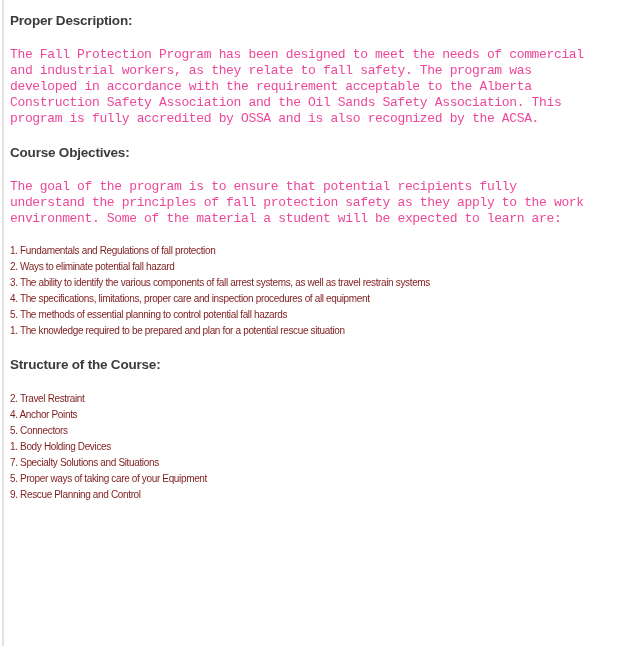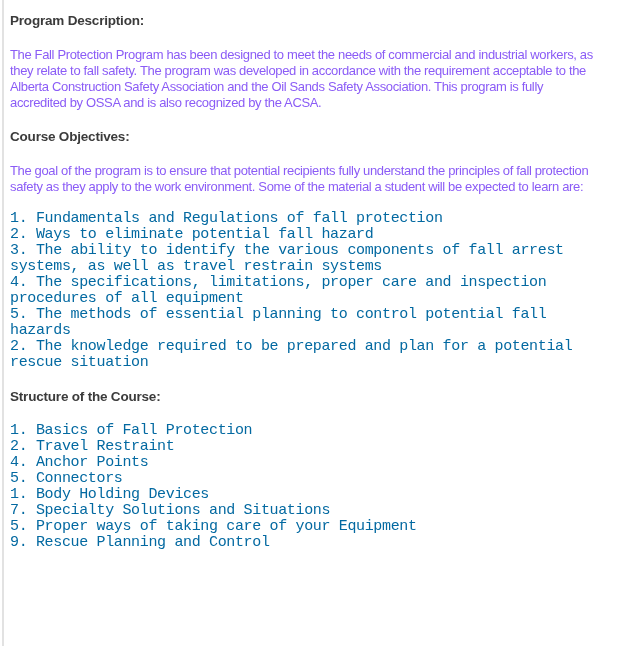--- a/index.html
+++ b/index.html
@@ -35,59 +35,58 @@
     color: #3b3b3b;
     letter-spacing: -0.2px;
     margin: 18px 0;
   }
   .section-heading:first-child {
     margin-top: 0;
   }
   .body-text {
     font-size: 13px;
     line-height: 16px;
-    color: #8b5cf6;
+    color: #ec4899;
     letter-spacing: -0.35px;
     margin: 16px 0;
+    font-family: Liberation Mono, monospace;
   }
   .list-block {
     margin: 16px 0;
   }
   .list-line {
-    font-size: 15px;
+    font-size: 10px;
     line-height: 16px;
-    color: #0369a1;
+    color: #7f1d1d;
     letter-spacing: -0.35px;
-    font-family: Liberation Mono, monospace;
   }
 </style>
 </head>
 <body>
 
 <div class="left-rule"></div>
 
 <div class="panel">
 
-  <div class="section-heading">Program Description:</div>
+  <div class="section-heading">Proper Description:</div>
   <div class="body-text">The Fall Protection Program has been designed to meet the needs of commercial and industrial workers, as they relate to fall safety. The program was developed in accordance with the requirement acceptable to the Alberta Construction Safety Association and the Oil Sands Safety Association. This program is fully accredited by OSSA and is also recognized by the ACSA.</div>
 
   <div class="section-heading">Course Objectives:</div>
   <div class="body-text">The goal of the program is to ensure that potential recipients fully understand the principles of fall protection safety as they apply to the work environment. Some of the material a student will be expected to learn are:</div>
   <div class="list-block">
       <div class="list-line">1. Fundamentals and Regulations of fall protection</div>
       <div class="list-line">2. Ways to eliminate potential fall hazard</div>
       <div class="list-line">3. The ability to identify the various components of fall arrest systems, as well as travel restrain systems</div>
       <div class="list-line">4. The specifications, limitations, proper care and inspection procedures of all equipment</div>
       <div class="list-line">5. The methods of essential planning to control potential fall hazards</div>
-      <div class="list-line">2. The knowledge required to be prepared and plan for a potential rescue situation</div>
+      <div class="list-line">1. The knowledge required to be prepared and plan for a potential rescue situation</div>
     </div>
 
   <div class="section-heading">Structure of the Course:</div>
   <div class="list-block">
-      <div class="list-line">1. Basics of Fall Protection</div>
       <div class="list-line">2. Travel Restraint</div>
       <div class="list-line">4. Anchor Points</div>
       <div class="list-line">5. Connectors</div>
       <div class="list-line">1. Body Holding Devices</div>
       <div class="list-line">7. Specialty Solutions and Situations</div>
       <div class="list-line">5. Proper ways of taking care of your Equipment</div>
       <div class="list-line">9. Rescue Planning and Control</div>
     </div>
 
 </div>

